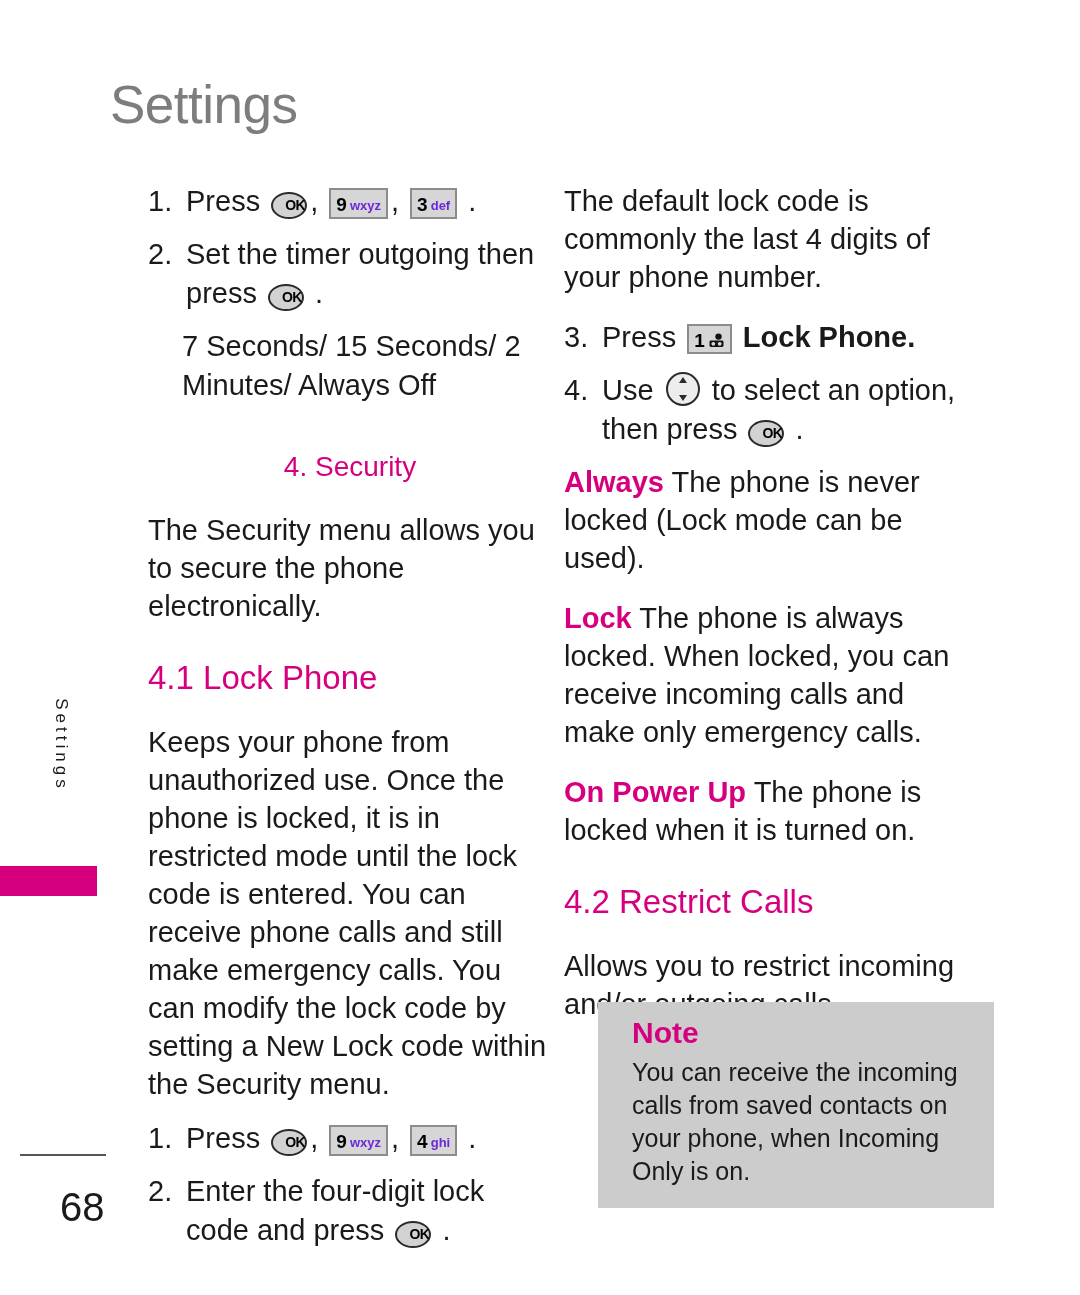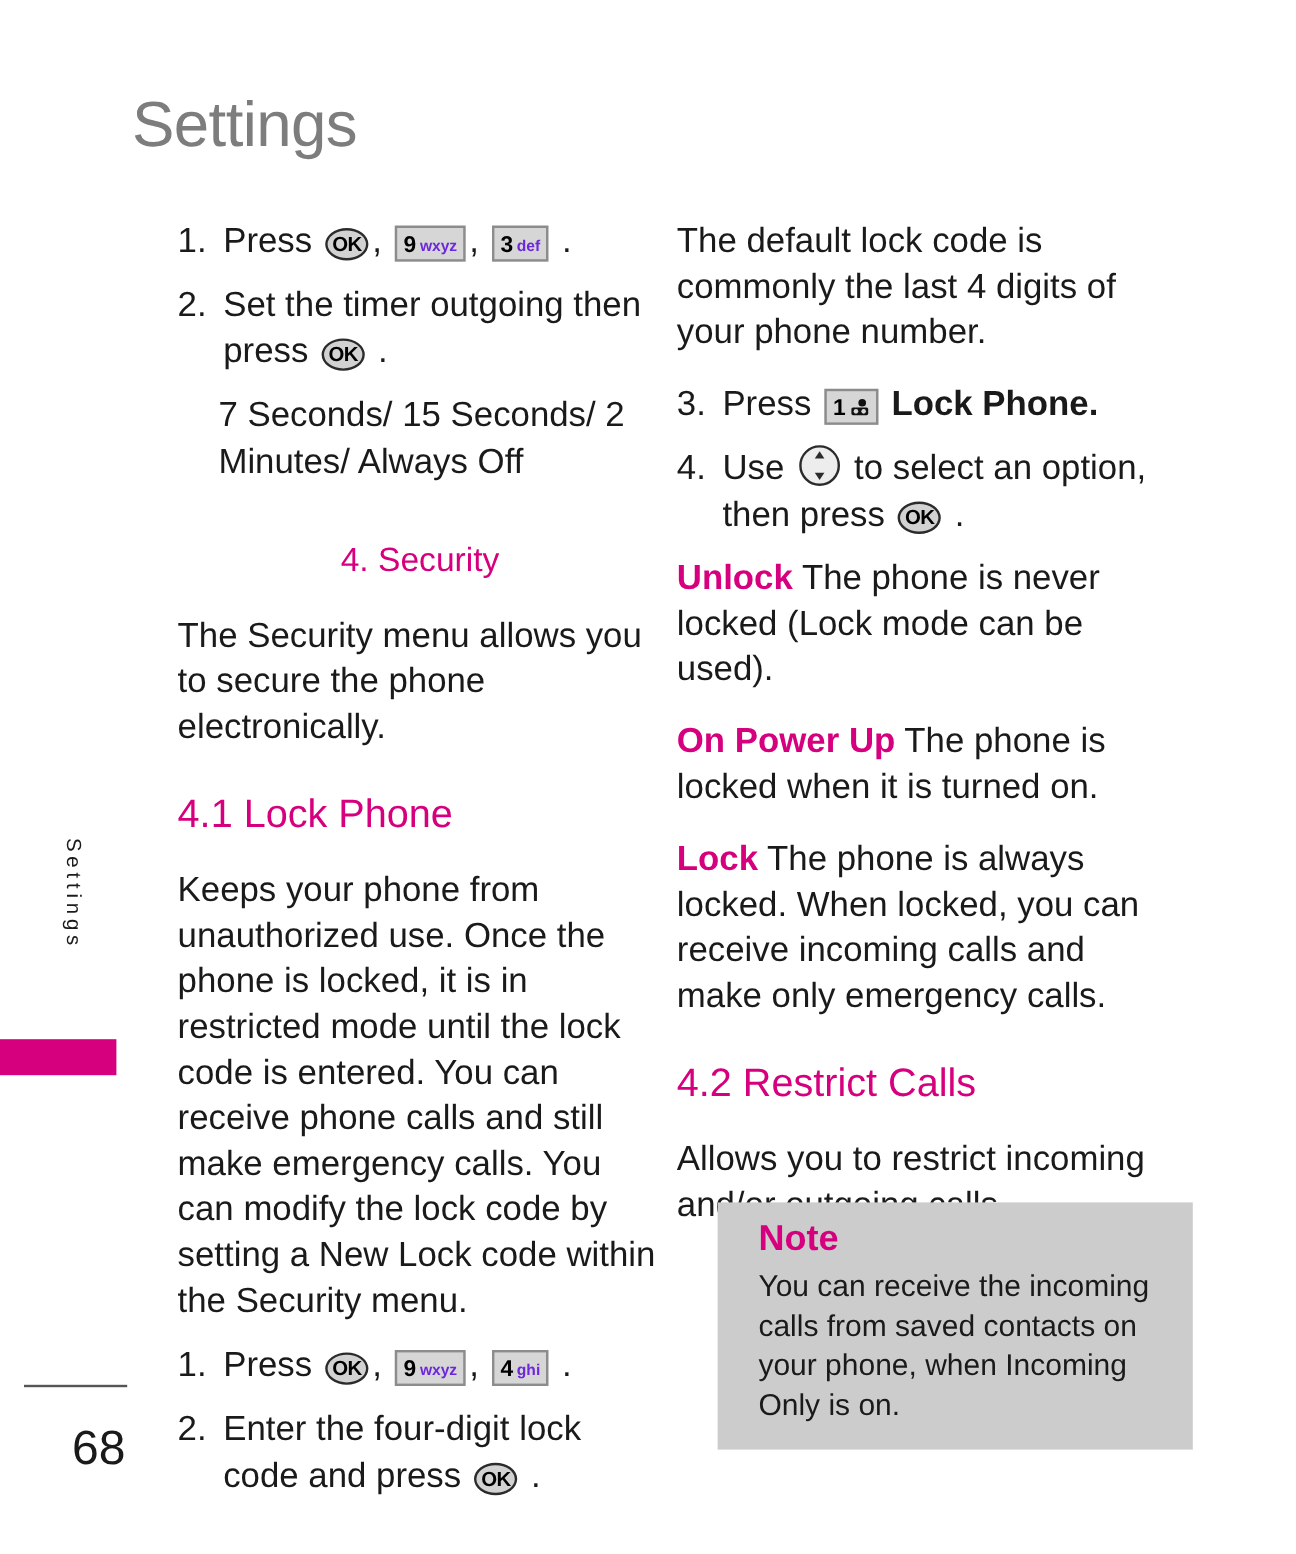--- a/index.html
+++ b/index.html
@@ -124,24 +124,24 @@
 
   
   .key-ok {
     display: inline-block;
     width: 32px;
     height: 23px;
     border-radius: 50%;
     background: #d2d2d2;
     border: 2.5px solid #2b2b2b;
     color: #000;
-    font-size: 17px;
+    font-size: 14px;
     font-weight: bold;
     line-height: 23px;
-    text-align: center;
+    text-align: right;
     vertical-align: 1px;
     margin: 0 3px;
     letter-spacing: -0.5px;
     box-sizing: content-box;
   }
   .key-num {
     display: inline-block;
     background: #d6d6d6;
     border: 2.5px solid #8c8c8c;
     padding: 1px 5px 2px 5px;
@@ -289,28 +289,28 @@
 
   <div class="step">
     <span class="step-num">4.</span>
     <span class="step-body"><span>Use</span>
       <span class="key-nav"></span>
       <span>to select an option, then press</span>
       <span class="key-ok">OK</span>
       <span>.</span></span>
   </div>
 
-  <p class="body-text"><span class="term">Unlock</span>
+  <p class="body-text"><span class="term">Always</span>
     <span>The phone is never locked (Lock mode can be used).</span></p>
+
+  <p class="body-text"><span class="term">Lock</span>
+    <span>The phone is always locked. When locked, you can receive incoming calls and make only emergency calls.</span></p>
 
   <p class="body-text"><span class="term">On Power Up</span>
     <span>The phone is locked when it is turned on.</span></p>
-
-  <p class="body-text"><span class="term">Lock</span>
-    <span>The phone is always locked. When locked, you can receive incoming calls and make only emergency calls.</span></p>
 
   <div class="h-minor">4.2 Restrict Calls</div>
 
   <p class="body-text">Allows you to restrict incoming and/or outgoing calls.</p>
 
 </div>
 
 <div class="note-box">
   <div class="note-title">Note</div>
   <p class="note-text">You can receive the incoming calls from saved contacts on your phone, when Incoming Only is on.</p>

